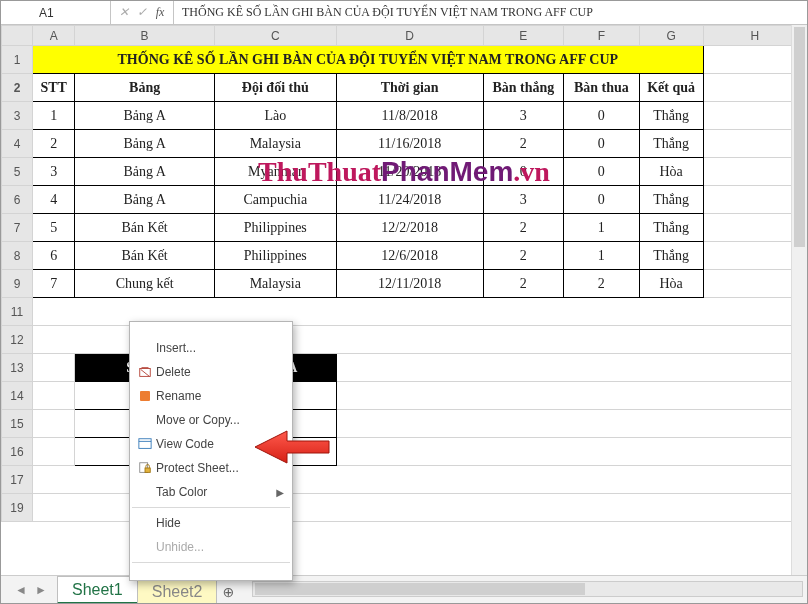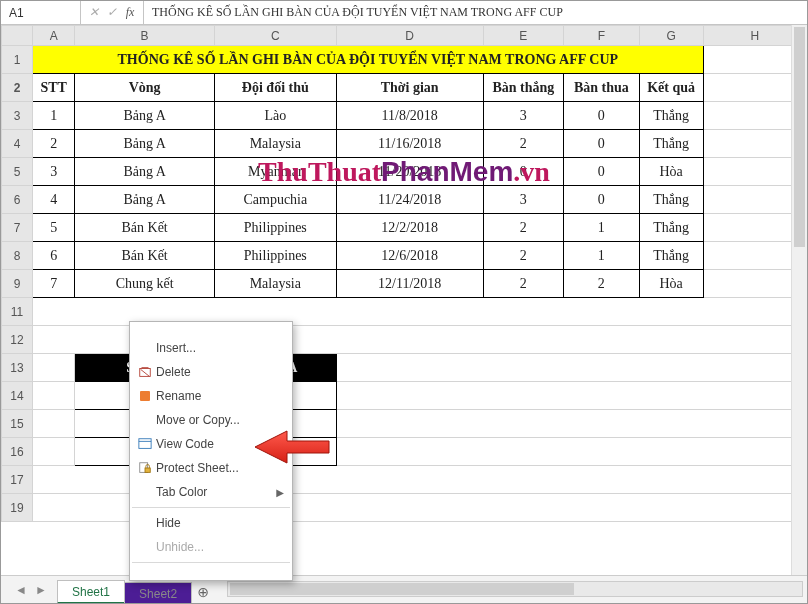--- a/index.html
+++ b/index.html
@@ -13,20 +13,21 @@
     position: relative;
     border: 1px solid #999;
   }
   
   .formula-bar {
     display: flex;
     align-items: center;
     height: 24px;
     border-bottom: 1px solid #c5c5c5;
     background: #fff;
+    padding-left: 30px;
   }
   .name-box {
     width: 80px;
     height: 100%;
     border-right: 1px solid #c5c5c5;
     padding-left: 8px;
     display: flex;
     align-items: center;
     font-size: 12px;
     color: #333;
@@ -179,33 +180,33 @@
   .tab-nav .nav-btn{width:16px;text-align:center;}
   .sheet-tabs {
     display:flex; align-items:flex-end; height:100%; margin-left:8px;
   }
   .sheet-tab {
     padding: 4px 14px 3px;
     background:#fff;
     border:1px solid #bfbfbf;
     border-bottom:none;
     font-family:"Segoe UI",sans-serif;
-    font-size:12px;
+    font-size:16px;
     color:#444;
     margin-right:-1px;
     position: relative;
     top:1px;
   }
   .sheet-tab.active {
     background:#fff;
     border-bottom:2px solid #217346;
     color:#217346;
     font-weight:normal;
   }
-  .sheet-tab.inactive { background:#4c1d95; color:#888;}
+  .sheet-tab.inactive { background:#fef9c3; color:#888;}
   .sheet-add {
     width:24px; text-align:center; color:#666; font-size:14px;
     padding:4px 6px 3px;
   }
   .hscroll {
     flex:1; height:16px; margin:0 4px 2px 12px;
     background:#e9e9e9; border:1px solid #ccc; position:relative; align-self:center;
   }
   .hscroll .thumb{position:absolute; left:2px; top:1px; height:12px; width:60%; background:#cfcfcf;}
 
@@ -260,21 +261,21 @@
   </thead>
   <tbody>
     <tr>
       <td class="rowhdr">1</td>
       <td colspan="7" class="title-cell b" style="border:1px solid #000">THỐNG KÊ SỐ LẦN GHI BÀN CỦA ĐỘI TUYỂN VIỆT NAM TRONG AFF CUP</td>
       <td></td>
     </tr>
     <tr class="hdr dark-border">
       <td class="rowhdr">2</td>
       <td class="b">STT</td>
-      <td class="b">Vòng</td>
+      <td class="b">Bảng</td>
       <td class="b">Đội đối thủ</td>
       <td class="b">Thời gian</td>
       <td class="b">Bàn thắng</td>
       <td class="b">Bàn thua</td>
       <td class="b">Kết quả</td>
       <td></td>
     </tr>
 
     <tr class="dark-border">
       <td class="rowhdr">3</td>

